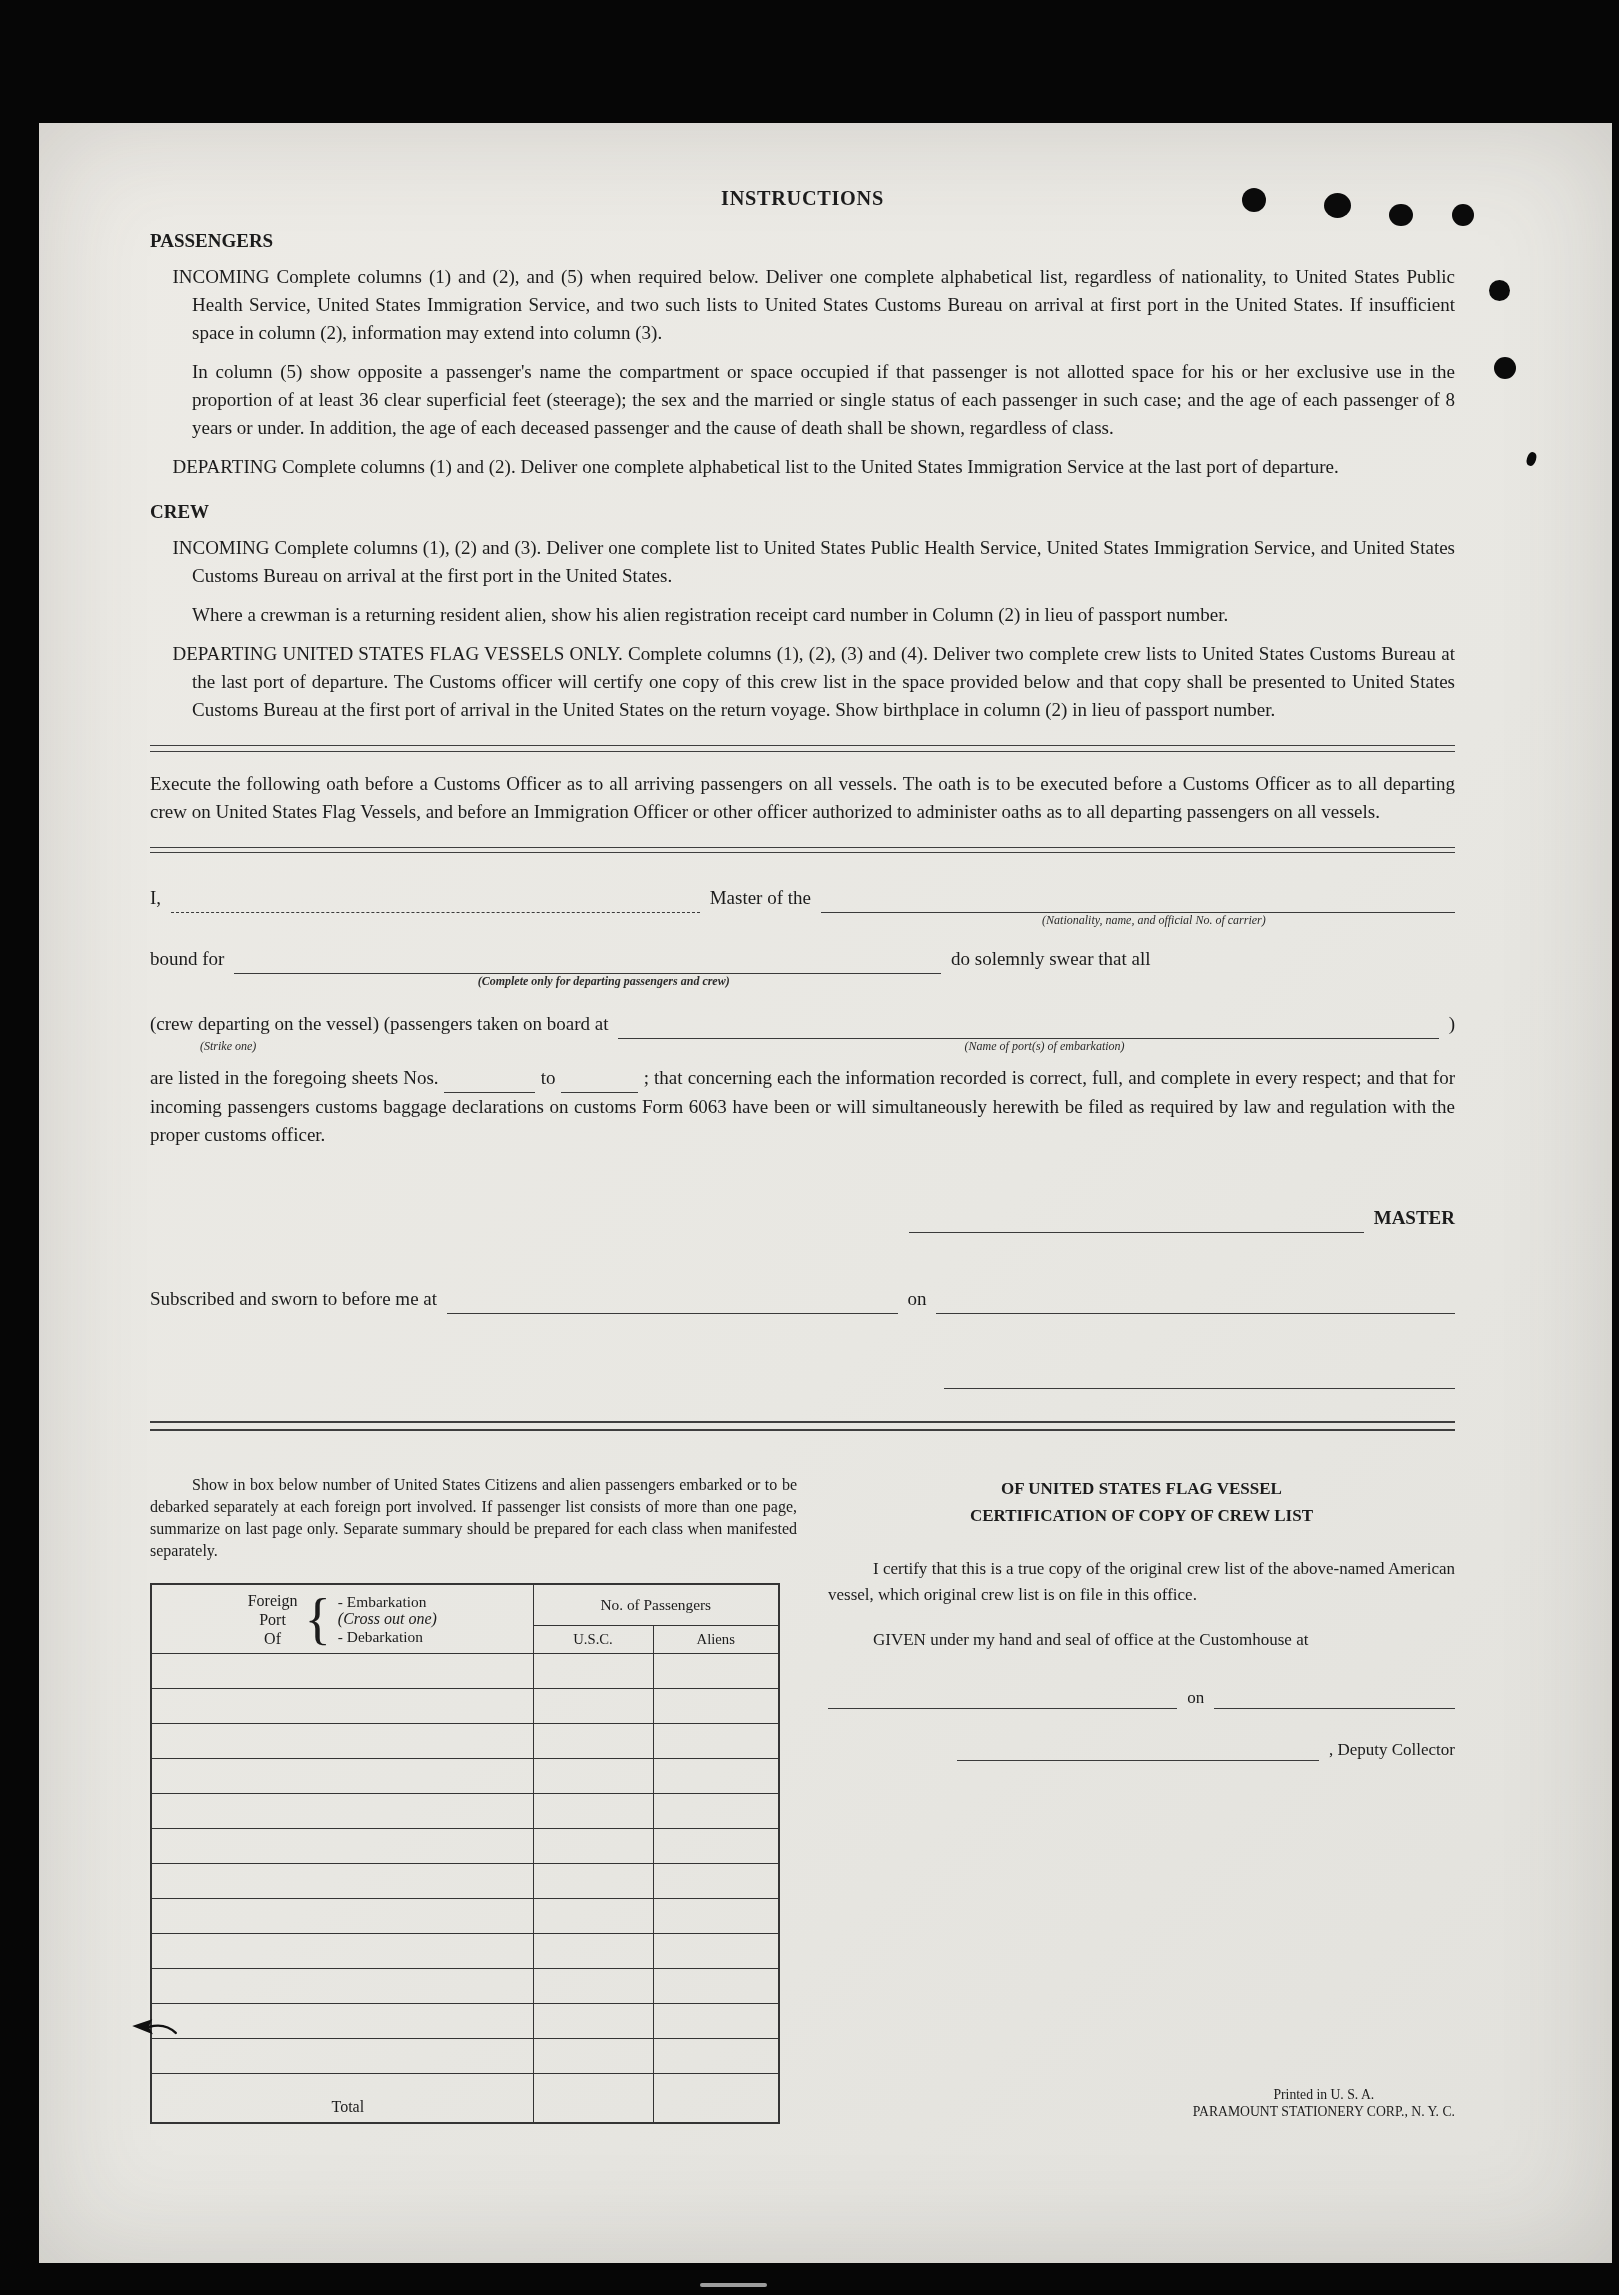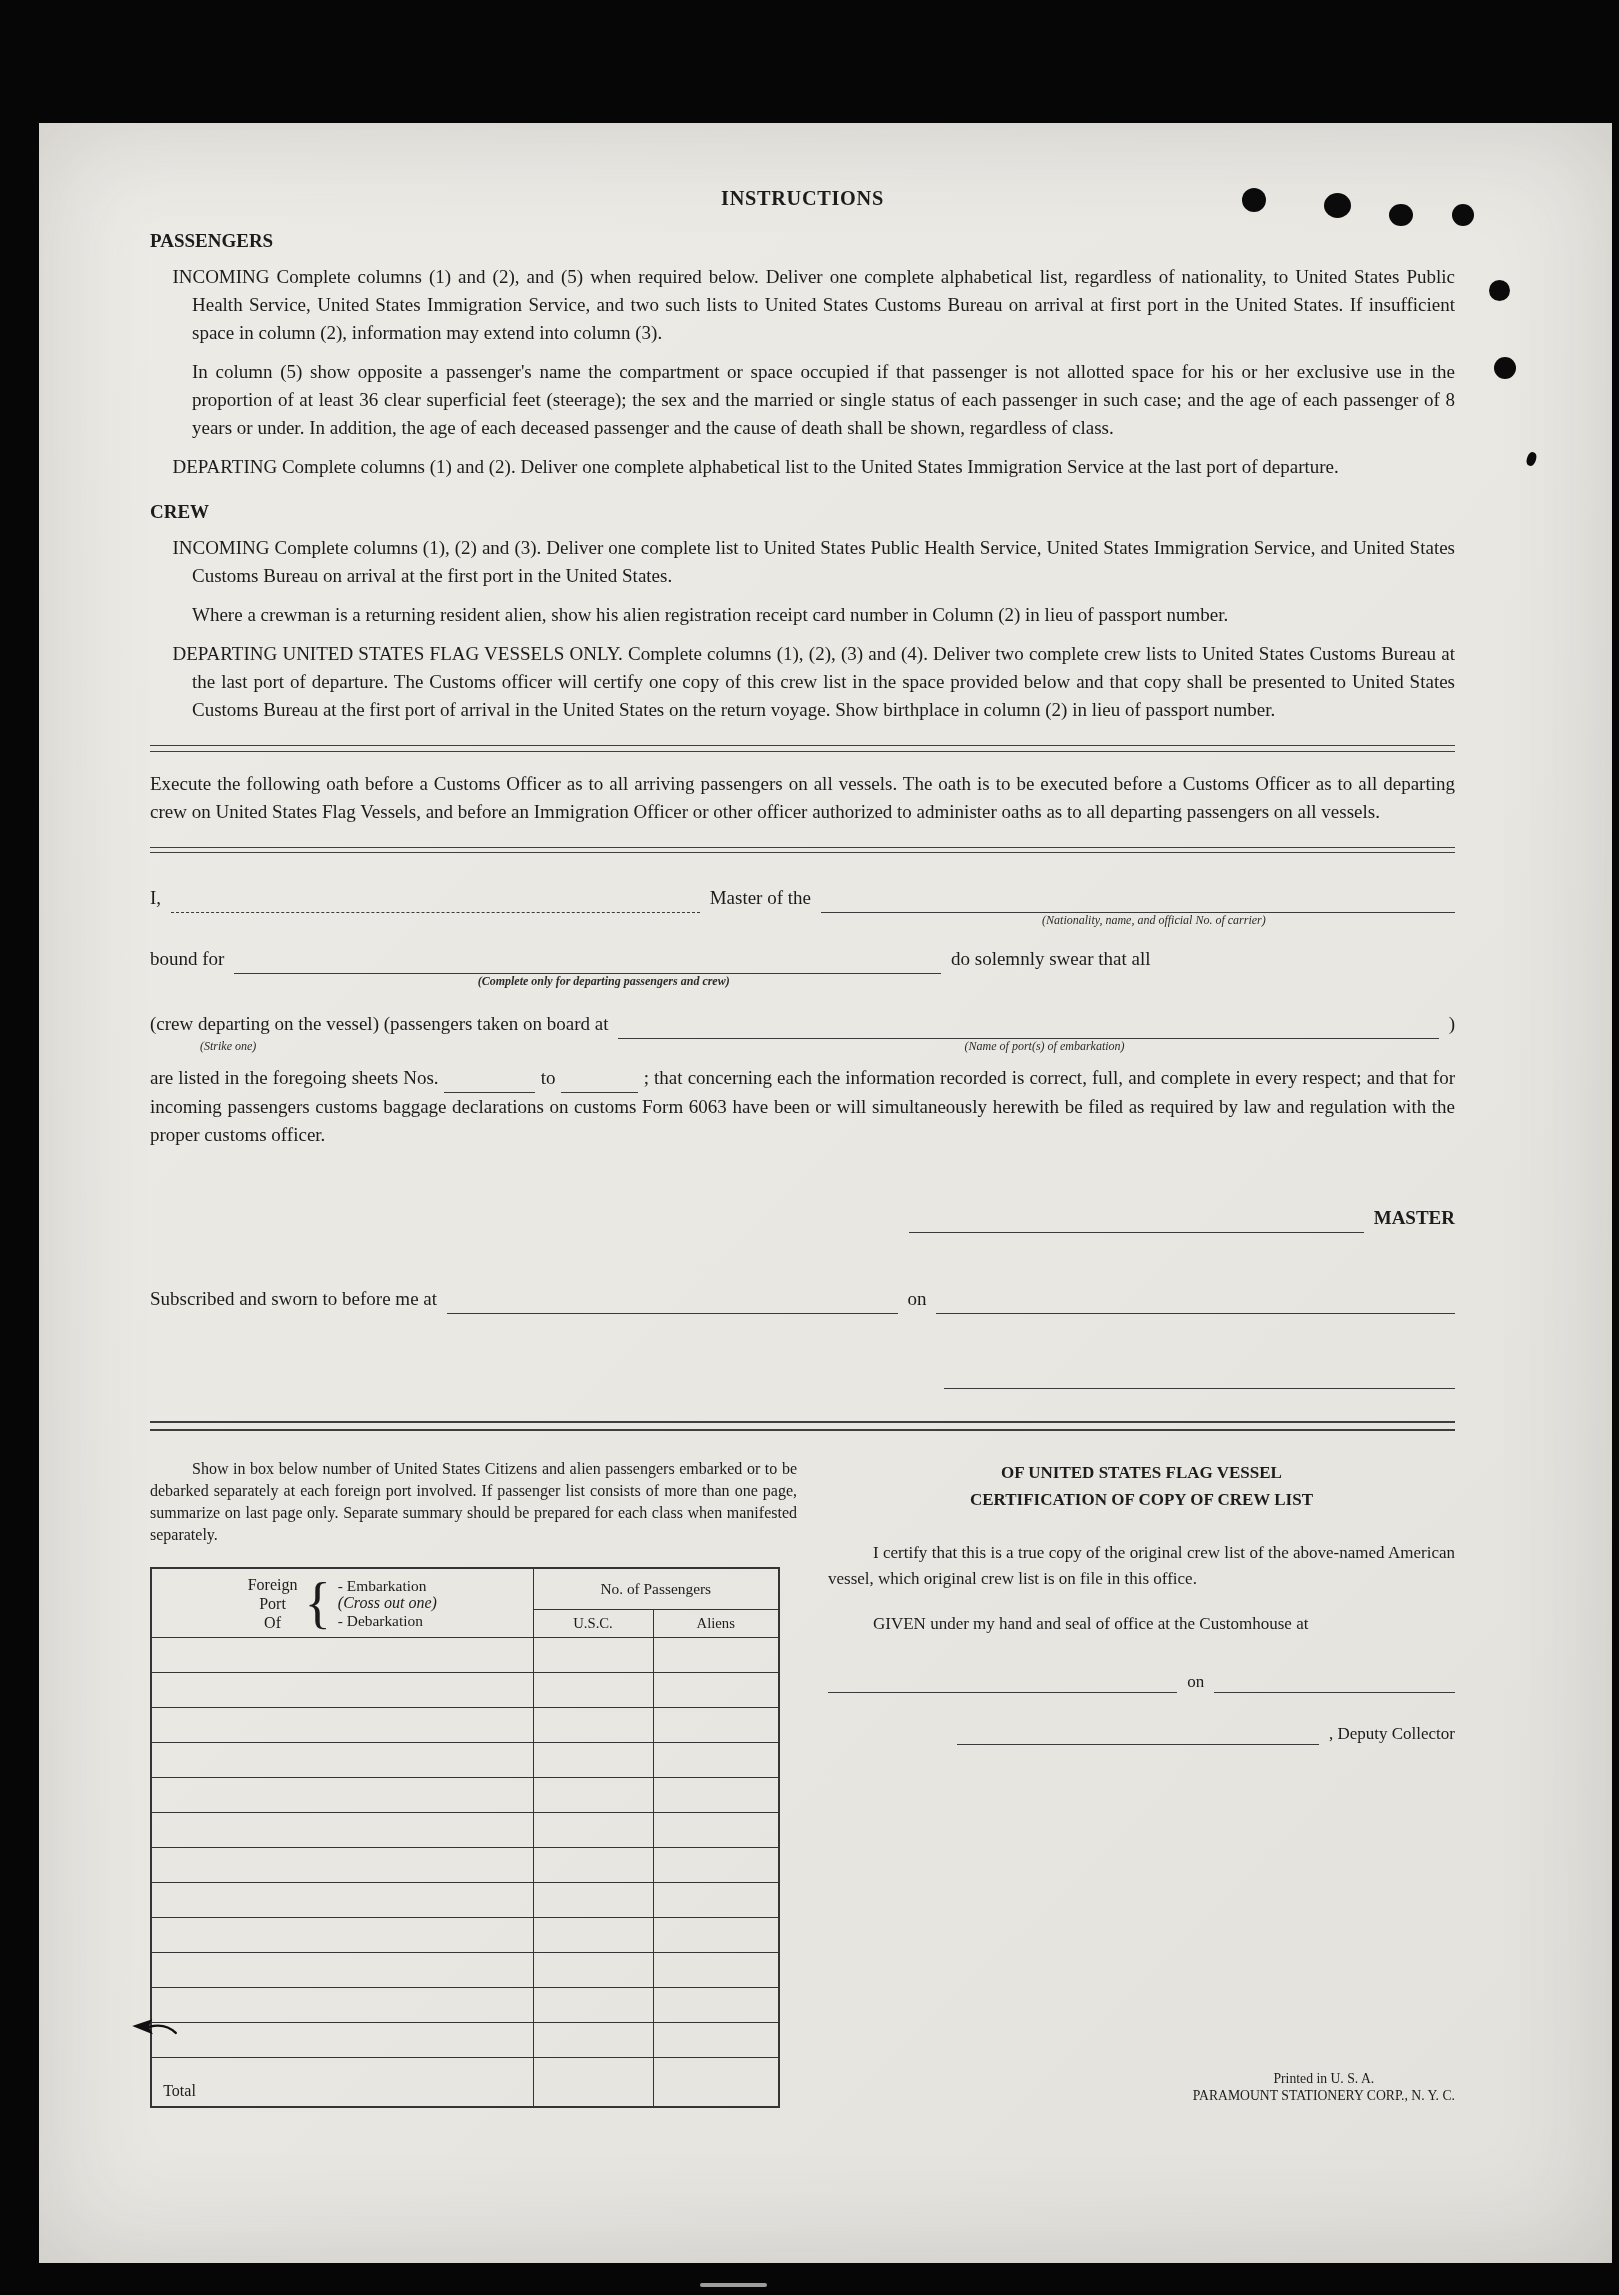--- a/index.html
+++ b/index.html
@@ -32,38 +32,38 @@
   .dash{border-bottom-style:dashed;}
   .grow{flex:1 1 auto;}
   .bw{position:relative;}
   .cap{font-style:italic;font-size:12px;line-height:15.4px;color:#2b2b2b;white-space:nowrap;}
   .bw .cap{position:absolute;top:100%;left:16px;width:100%;text-align:center;margin-top:1.4px;}
   .lblwrap{position:relative;}
   .lblwrap .cap{position:absolute;top:100%;left:50px;margin-top:1.4px;}
   .ib{display:inline-block;border-bottom:1.4px solid #3a3a3a;margin:0 5.6px;}
   .ib::after{content:"\00a0";}
 
-  .cols{display:flex;align-items:stretch;margin-top:27px;}
+  .cols{display:flex;align-items:stretch;margin-top:43px;}
   .colL{flex:0 0 647px;}
   .colR{flex:1 1 auto;margin-left:31px;display:flex;flex-direction:column;}
   .smalltext{font-size:16px;line-height:22px;text-align:justify;}
   .lead{text-indent:42px;}
 
   .sumtable{border-collapse:collapse;margin-top:21px;table-layout:fixed;width:628px;border:2.1px solid #343434;}
   .sumtable th,.sumtable td{border:1.4px solid #343434;font-weight:normal;padding:0;}
   .sumtable td{height:34px;}
   .porthead{display:flex;align-items:center;justify-content:center;column-gap:7px;padding:5.6px 2.8px;}
   .pnames{font-size:16px;line-height:19px;text-align:center;}
   .brace{font-size:55px;line-height:0.9;font-weight:400;transform:scaleY(1.05);}
   .poptions{font-size:15.4px;line-height:17.5px;text-align:left;}
   .crossout{font-style:italic;font-size:16px;}
   .npass{font-size:15.4px;height:39px;text-align:center;}
   .sub{font-size:14.7px;height:27px;text-align:center;}
   .totalrow td{height:42px;}
-  .totalcell{font-size:16px;text-align:left;padding-left:11.2px !important;vertical-align:bottom;padding-bottom:5.6px !important;}
+  .totalcell{font-size:16px;text-align:center;padding-left:11.2px !important;vertical-align:bottom;padding-bottom:5.6px !important;}
 
   .certhead{text-align:center;font-weight:bold;font-size:17px;line-height:24px;margin-top:2.8px;}
   .certtext{font-size:17px;line-height:26px;margin-top:28px;text-align:justify;text-indent:45px;}
   .given{font-size:17px;line-height:25px;margin-top:19.6px;text-indent:45px;}
   .crow{display:flex;align-items:baseline;column-gap:9.8px;font-size:17px;}
   .printfoot{margin-top:auto;align-self:flex-end;text-align:center;font-size:13.7px;line-height:17.5px;margin-bottom:2.8px;}
 
   .dot{position:absolute;border-radius:50%;background:#0b0b0b;}
   .arrowmark{position:absolute;left:91px;top:1892px;}
   .bottomdash{position:absolute;left:700px;top:2283px;width:67px;height:4.2px;background:#b9b9b9;opacity:.85;border-radius:2.1px;}

